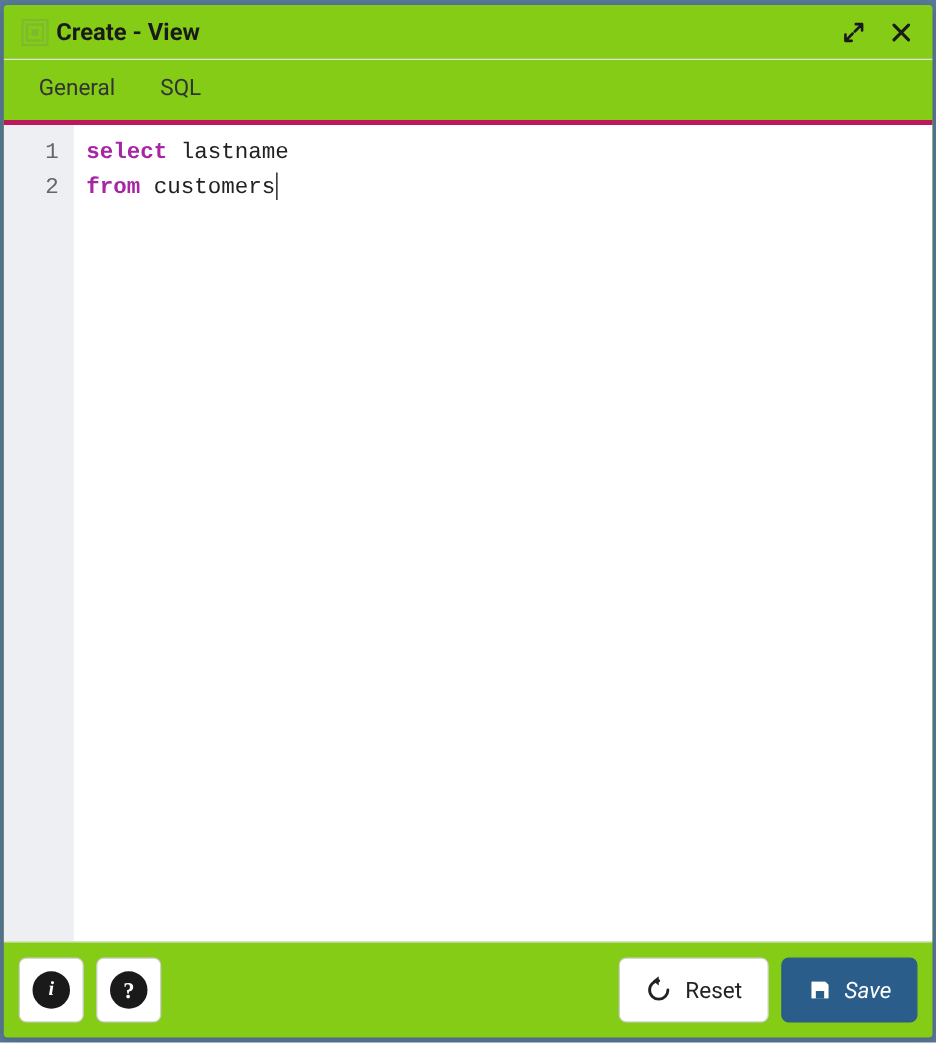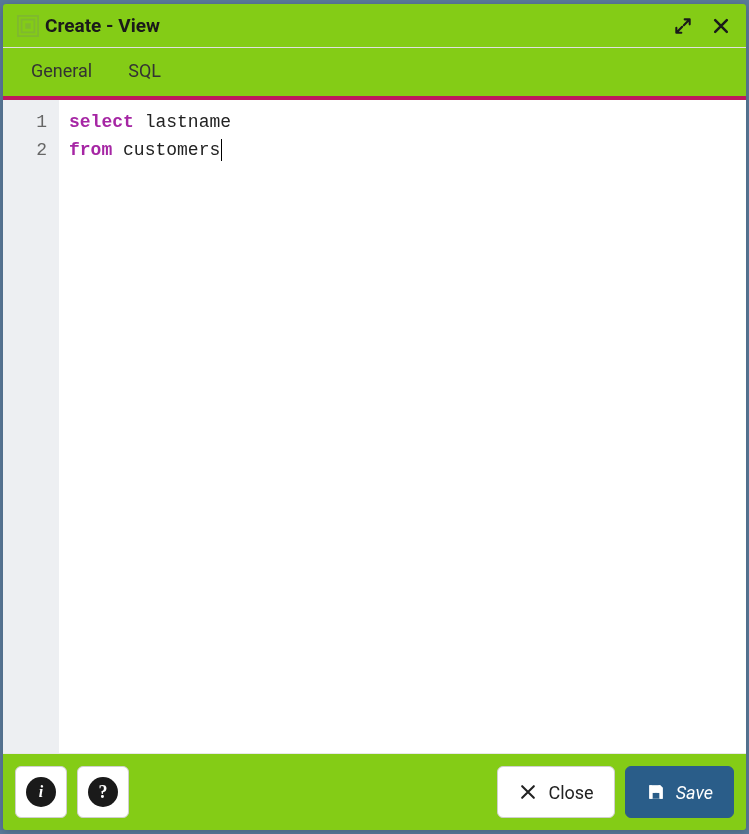--- a/index.html
+++ b/index.html
@@ -232,25 +232,26 @@
   <div class="footer">
     <div class="icon-btn">
       <span class="circle info">i</span>
     </div>
     <div class="icon-btn">
       <span class="circle help">?</span>
     </div>
     <div class="footer-spacer"></div>
     <div class="btn">
       <span class="btn-icon">
-        <svg viewBox="0 0 24 24" width="20" height="20">
-            <path d="M5 5 L19 19 M19 5 L5 19" stroke="#222" stroke-width="2.5" stroke-linecap="round"></path>
-          </svg>
-      </span>
-      <span>Close</span>
+        <svg viewBox="0 0 24 24" width="22" height="22">
+          <path d="M12 4 a8 8 0 1 0 8 8" stroke="#222" stroke-width="2.5" fill="none" stroke-linecap="round"></path>
+          <path d="M12 0 L12 8 L7 4 Z" fill="#222"></path>
+        </svg>
+      </span>
+      <span>Reset</span>
     </div>
     <div class="btn primary">
       <span class="btn-icon">
         <svg viewBox="0 0 24 24" width="20" height="20">
           <path d="M4 4 L4 20 L20 20 L20 7 L17 4 Z" fill="#fff"></path>
           <rect x="7" y="4" width="8" height="5" fill="#2a5d89"></rect>
           <rect x="7" y="13" width="10" height="7" fill="#2a5d89"></rect>
           <rect x="7" y="13" width="10" height="7" fill="none"></rect>
           <circle cx="12" cy="15" r="2.5" fill="#2a5d89"></circle>
           <path d="M4 4 L4 20 L20 20 L20 7 L17 4 L4 4 Z M7 4 L7 9 L15 9 L15 4 M8 20 L8 13 L16 13 L16 20" fill="#fff"></path>

